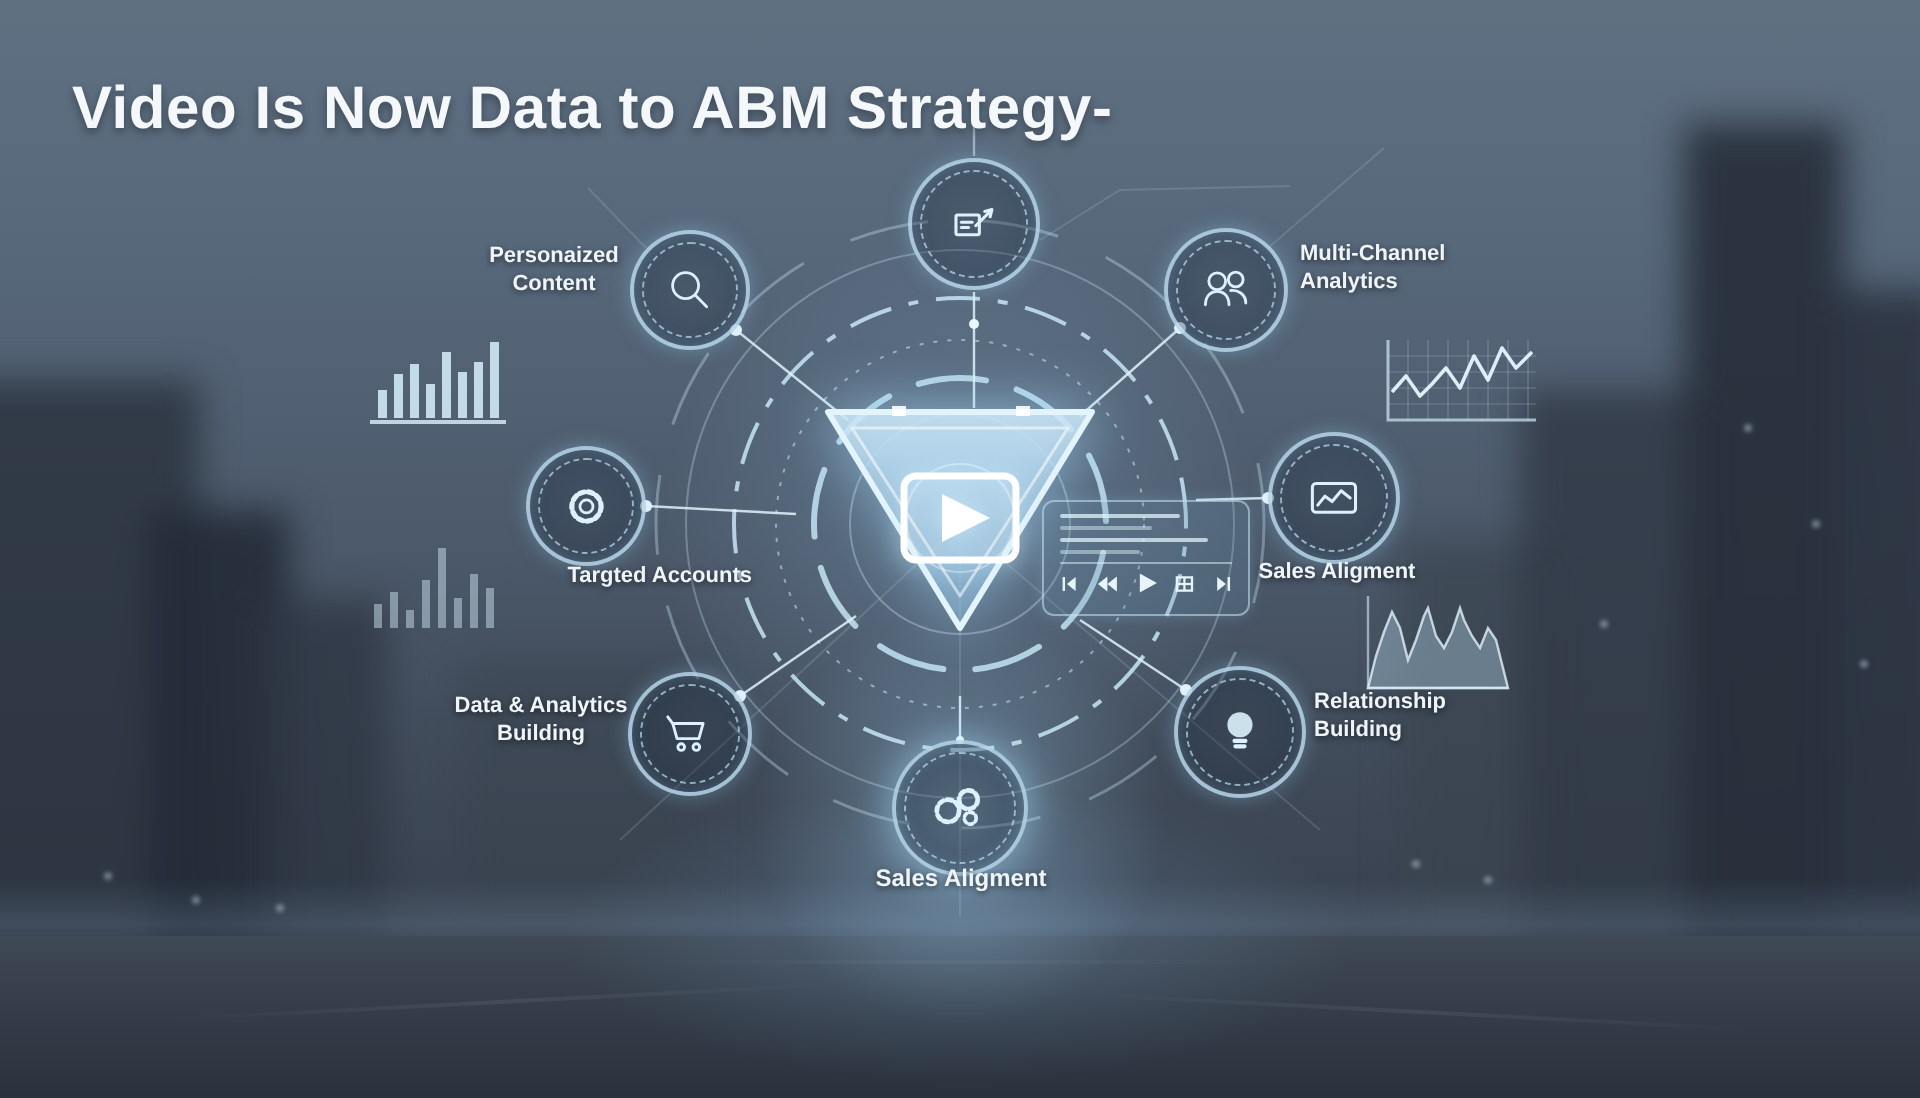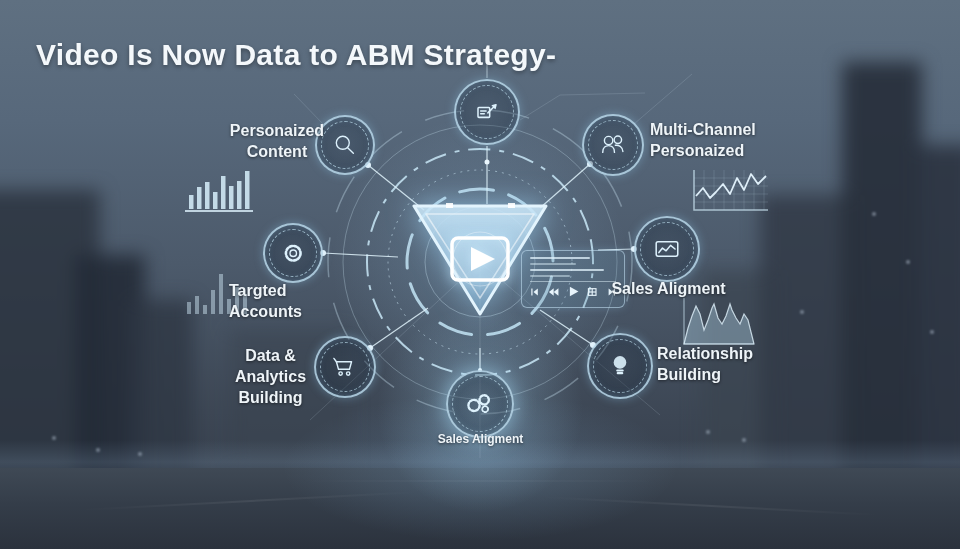--- a/index.html
+++ b/index.html
@@ -57,27 +57,27 @@
   .n-topleft{left:315px;top:115px;width:60px;height:60px;}
   .n-topright{left:582px;top:114px;width:62px;height:62px;}
   .n-left{left:263px;top:223px;width:60px;height:60px;}
   .n-right{left:634px;top:216px;width:66px;height:66px;}
   .n-botleft{left:314px;top:336px;width:62px;height:62px;}
   .n-botright{left:587px;top:333px;width:66px;height:66px;}
   .n-bottom{left:446px;top:370px;width:68px;height:68px;
     box-shadow:0 0 22px rgba(170,225,255,.6), inset 0 0 10px rgba(170,225,255,.35);}
   
   .node-label{
-    position:absolute;font-size:16px;line-height:1.3;font-weight:bold;
+    position:absolute;font-size:11px;line-height:1.3;font-weight:bold;
     color:var(--label-text,#eef4f8);white-space:pre-line;
     text-shadow:0 1px 3px rgba(0,0,0,.55);
   }
   .lbl-personalized{left:217px;top:121px;width:120px;text-align:center;}
   .lbl-multichannel{left:650px;top:120px;width:130px;text-align:left;}
-  .lbl-targeted{left:229px;top:281px;width:125px;text-align:left;}
+  .lbl-targeted{left:251px;top:281px;width:125px;text-align:right;}
   .lbl-sales-right{left:606px;top:279px;width:125px;text-align:center;}
   .lbl-data{left:208px;top:346px;width:125px;text-align:center;}
   .lbl-relationship{left:657px;top:344px;width:120px;text-align:left;}
   .lbl-sales-bottom{left:418px;top:432px;width:125px;text-align:center;font-size:12px;}
   
   .player{
     position:absolute;left:521px;top:250px;width:104px;height:58px;box-sizing:border-box;
     background:rgba(105,145,175,.22);border:1px solid rgba(200,230,248,.55);border-radius:6px;
     box-shadow:0 0 8px rgba(150,205,240,.25);padding:6px 8px 4px 8px;
   }
@@ -311,20 +311,20 @@
     <circle cx="14" cy="22" r="6" stroke-dasharray="2.6 2" stroke-width="2.6"></circle>
     <circle cx="25" cy="16" r="5" stroke-dasharray="2.6 2" stroke-width="2.6"></circle>
     <circle cx="26" cy="26" r="3.2" stroke-dasharray="2 1.6" stroke-width="2"></circle>
   </svg>
 </div>
 
 <h1 class="title">Video Is Now Data to ABM Strategy-</h1>
 <div class="node-label lbl-personalized">Personaized
 Content</div>
 <div class="node-label lbl-multichannel">Multi-Channel
-Personaized</div>
+Analytics</div>
 <div class="node-label lbl-targeted">Targted Accounts</div>
 <div class="node-label lbl-sales-right">Sales Aligment</div>
 <div class="node-label lbl-data">Data &amp; Analytics
 Building</div>
 <div class="node-label lbl-relationship">Relationship
 Building</div>
 <div class="node-label lbl-sales-bottom">Sales Aligment</div>
 
 </body></html>

